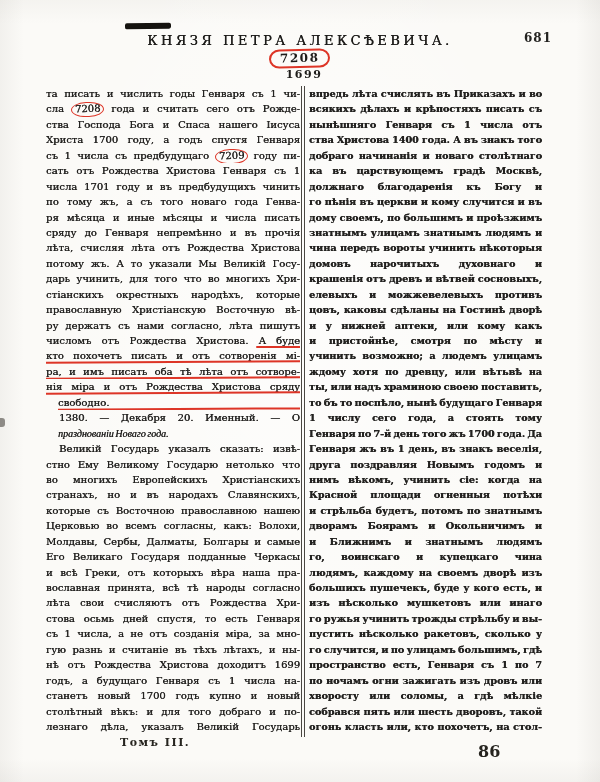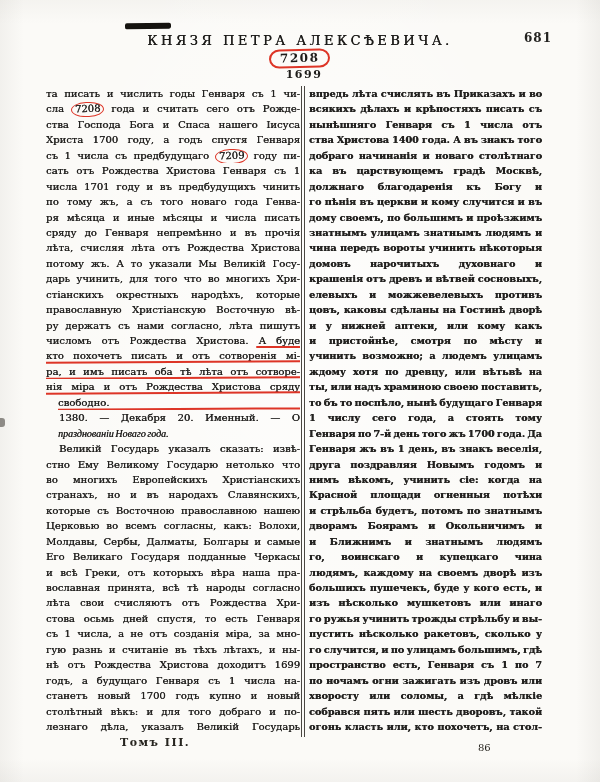--- a/index.html
+++ b/index.html
@@ -65,21 +65,21 @@
   }
   .divider{
     position:absolute; left:301px; top:86px; height:651px; width:1.5px;
     border-left:1.1px solid #4a4742; border-right:1.1px solid #4a4742;
   }
   .footer-left{
     position:absolute; left:72px; top:736px; font-size:11px; font-weight:bold;
     letter-spacing:1.5px; color:#26241f;margin-left:48px;
   }
   .footer-right{
-    position:absolute; left:478px; top:742px; font-size:10px; font-weight:normal; color:#26241f;
+    position:absolute; left:478px; top:742px; font-size:16px; font-weight:bold; color:#26241f;
   }
   .scan-artifact{
     position:absolute; left:125px; top:23px; width:46px; height:6px;
     background:#15130f; border-radius:2px; transform:rotate(-1deg);
   }
   .scan-speck{
     position:absolute; left:0px; top:418px; width:5px; height:9px;
     background:rgba(40,36,30,0.5); border-radius:0 3px 3px 0;
   }
 </style>

